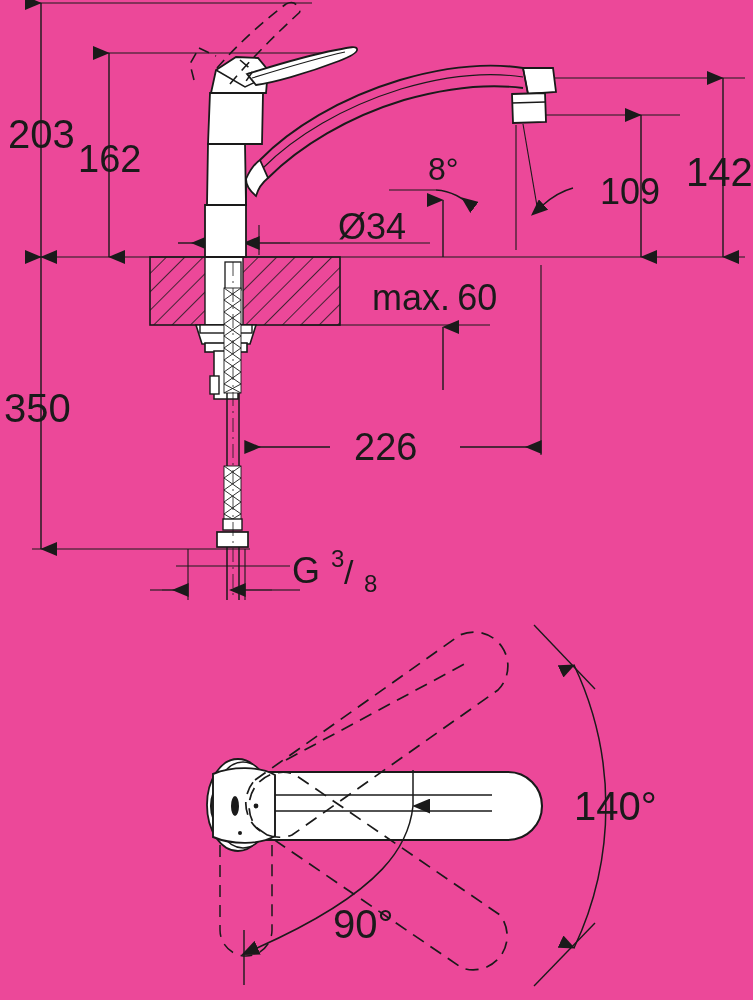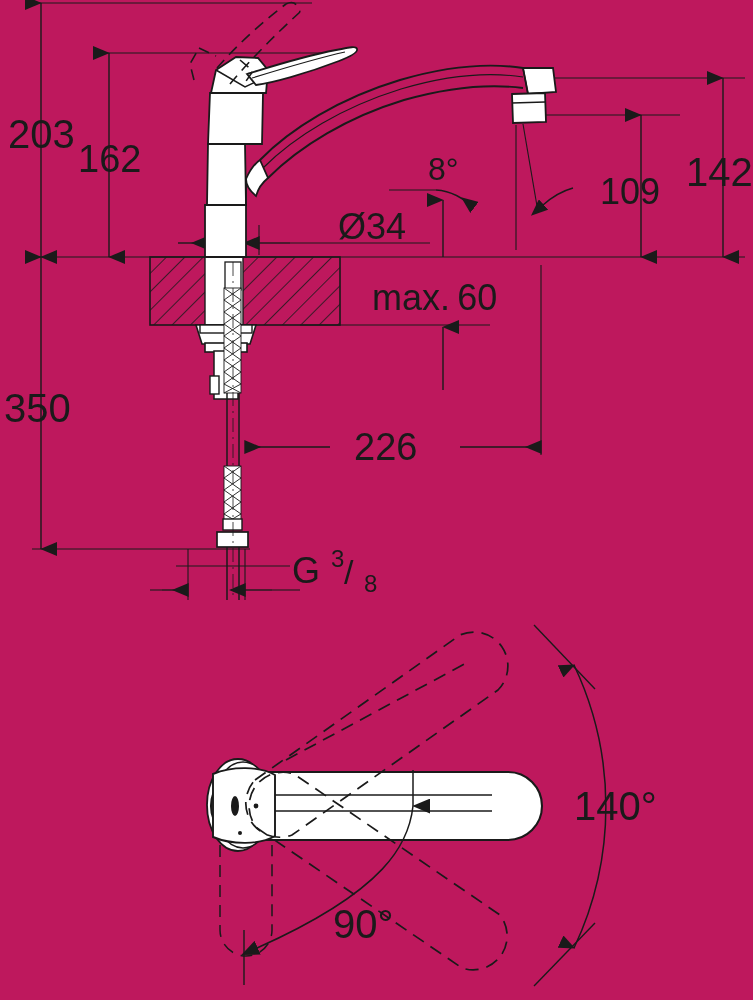--- a/index.html
+++ b/index.html
@@ -7,21 +7,21 @@
     padding: 0;
     background: #ffffff;
   }
   body {
     font-family: "Liberation Sans", sans-serif;
   }
   #sheet {
     position: relative;
     width: 753px;
     height: 1000px;
-    background: #be185d;
+    background: #ec4899;
     overflow: hidden;
   }
   #drawing {
     position: absolute;
     left: 0;
     top: 0;
     width: 753px;
     height: 1000px;
   }
   .dimtext {

